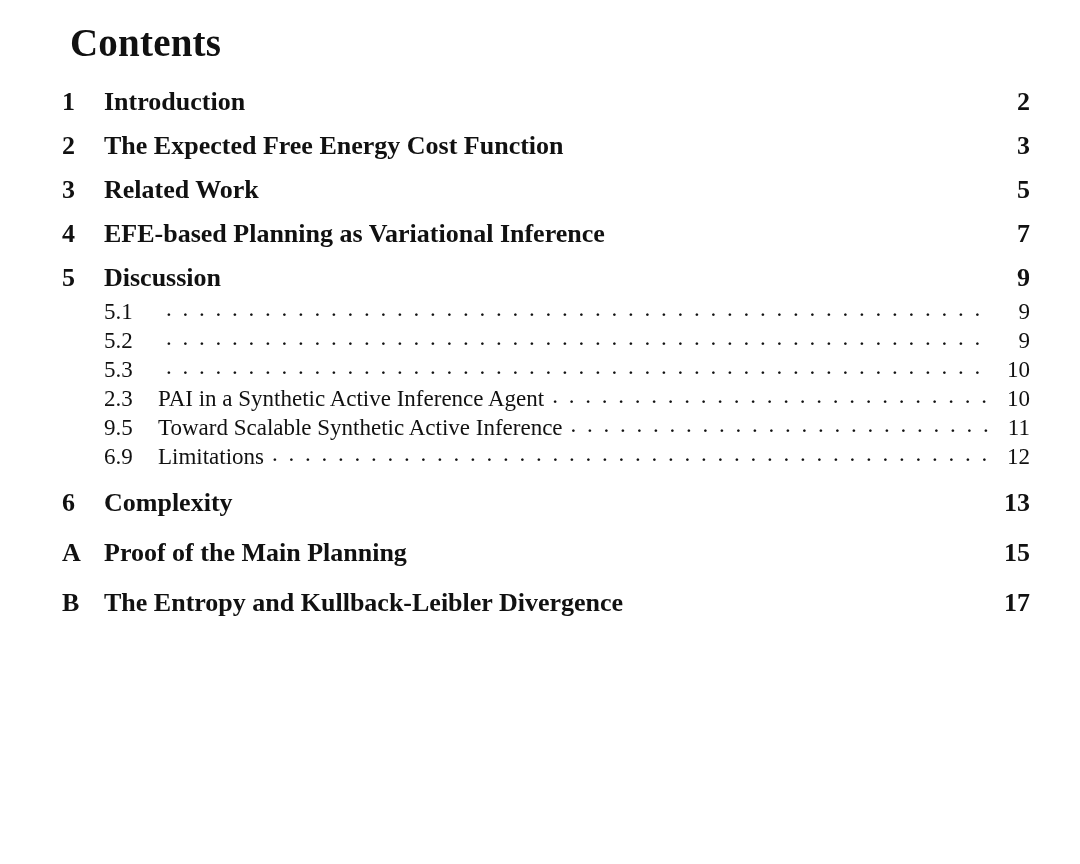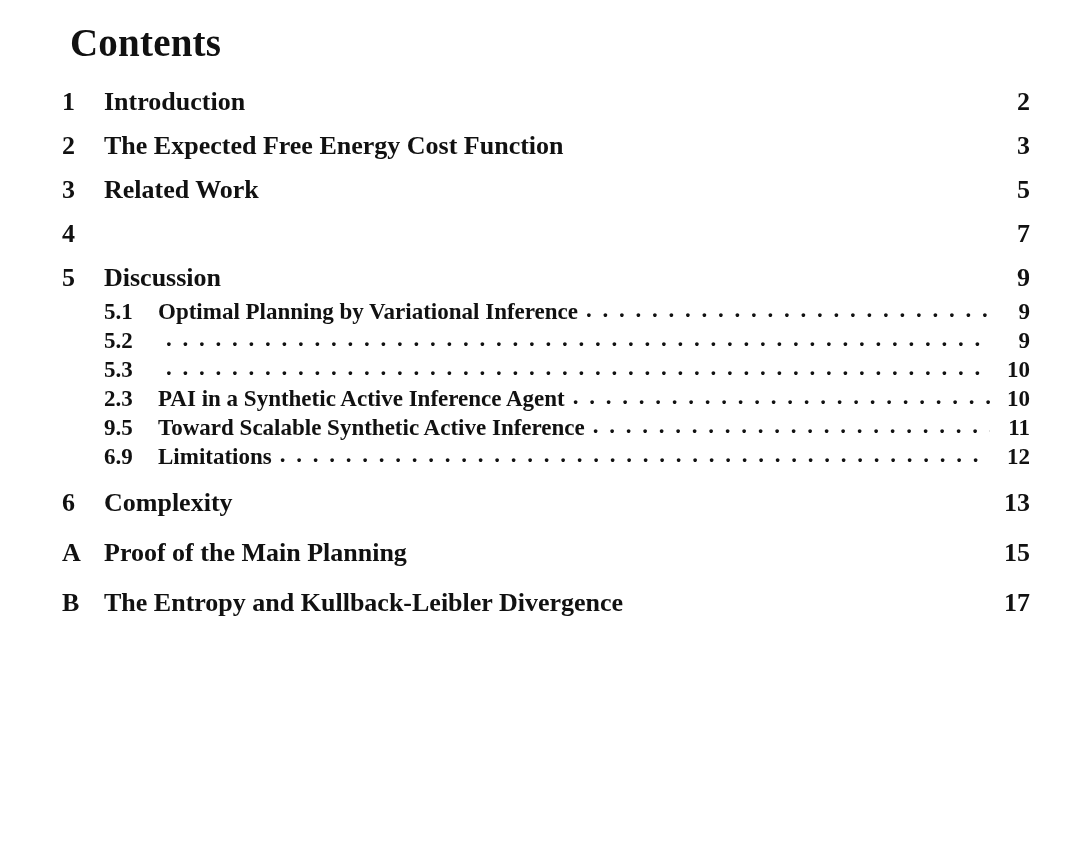--- a/index.html
+++ b/index.html
@@ -59,23 +59,23 @@
     min-width: 26px;
   }
   
   .sub-list {
     margin: 0 0 0 0;
     padding: 0;
     list-style: none;
   }
   .entry-l2 {
     display: flex;
-    align-items: flex-end;
+    align-items: center;
     font-size: 23px;
-    font-weight: bold;
+    font-weight: normal;
     margin-bottom: 3px;
     padding-left: 42px;
   }
   .entry-l2 .num {
     width: 54px;
     flex: 0 0 54px;
   }
   .entry-l2 .label {
     white-space: nowrap;
   }
@@ -136,37 +136,37 @@
 
     <li class="entry-l1">
       <span class="num">3</span>
       <span class="label">Related Work</span>
       <span class="leader"></span>
       <span class="page-no">5</span>
     </li>
 
     <li class="entry-l1">
       <span class="num">4</span>
+      <span class="label">EFE-based Planning as Variational Inference</span>
       <span class="leader"></span>
       <span class="page-no">7</span>
     </li>
 
     <li class="group">
       <div class="entry-l1">
         <span class="num">5</span>
         <span class="label">Discussion</span>
         <span class="leader"></span>
         <span class="page-no">9</span>
       </div>
 
       <ul class="sub-list">
 
         <li class="entry-l2">
           <span class="num">5.1</span>
-          <span class="label">Optimal Planning by Variational Inference</span>
           <span class="leader"></span>
           <span class="page-no">9</span>
         </li>
 
         <li class="entry-l2">
           <span class="num">5.2</span>
           <span class="leader"></span>
           <span class="page-no">9</span>
         </li>
 

